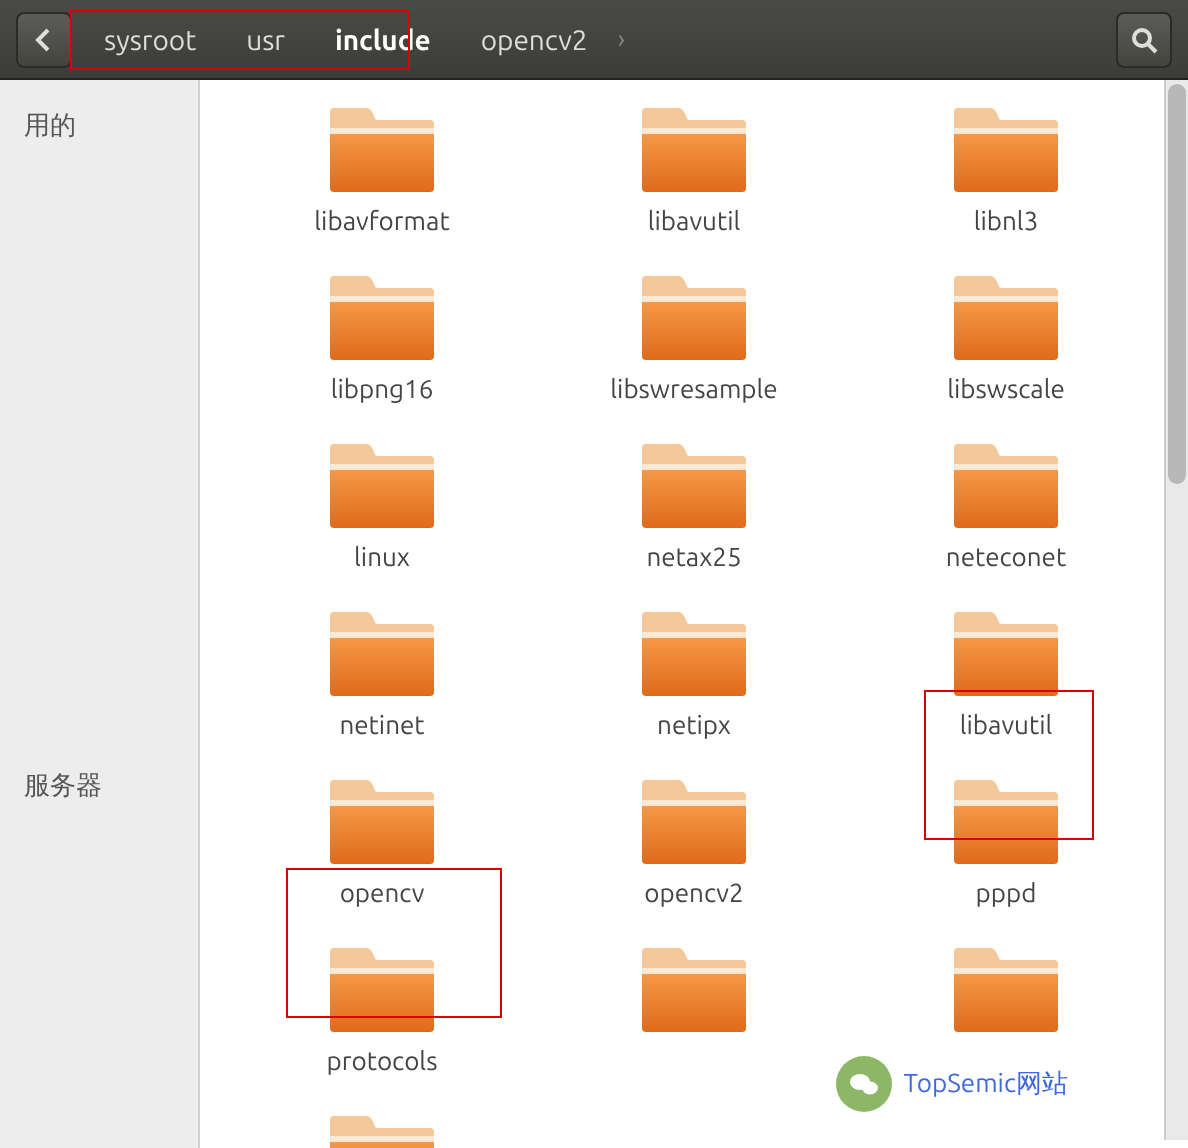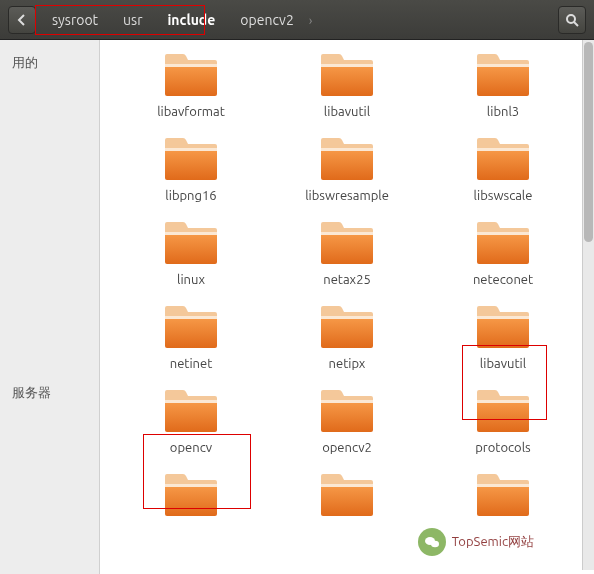--- a/index.html
+++ b/index.html
@@ -25,21 +25,21 @@
 
 .content { flex: 1; background: #fff; overflow: hidden; position: relative; }
 .grid { display: grid; grid-template-columns: repeat(3, 1fr); gap: 18px 10px; padding: 12px 18px; }
 .folder { display: flex; flex-direction: column; align-items: center; cursor: pointer; }
 .folder-icon { width: 56px; height: 46px; position: relative; }
 .folder-icon svg { width: 100%; height: 100%; }
 .folder-label { margin-top: 6px; color: #444; font-size: 13px; text-align: right; }
 
 .watermark { position: absolute; bottom: 18px; right: 60px; display: flex; align-items: center; gap: 6px; opacity: 0.85; z-index: 20; }
 .wm-circle { width: 28px; height: 28px; border-radius: 50%; background: #7aab4c; display: flex; align-items: center; justify-content: center; }
-.wm-text { color: #7f1d1d; font-size: 13px; }
+.wm-text { color: #1d4ed8; font-size: 13px; }
 .scrollbar { position: absolute; right: 0; top: 40px; width: 12px; height: 530px; background: #e9e9e9; border-left: 1px solid #ccc; }
 .scroll-thumb { position: absolute; left: 1px; top: 2px; width: 9px; height: 200px; background: #b8b8b8; border-radius: 5px; }
 </style>
 </head>
 <body>
 
 <div class="toolbar">
   <div class="back-btn">
     <svg width="12" height="12" viewBox="0 0 12 12">
         <path d="M8 1 L3 6 L8 11" stroke="#ddd" stroke-width="2" fill="none"></path>
@@ -272,20 +272,34 @@
               <path d="M2 8 L2 4 Q2 2 4 2 L20 2 Q22 2 23 4 L25 8 L52 8 Q54 8 54 10 L54 12 L2 12 Z" fill="#f4c89a"></path>
               <path d="M2 12 L54 12 L54 42 Q54 44 52 44 L4 44 Q2 44 2 42 Z" fill="url(#g)"></path>
               <defs>
                 <linearGradient id="g" x1="0" y1="0" x2="0" y2="1">
                   <stop offset="0" stop-color="#f89c4a"></stop>
                   <stop offset="1" stop-color="#e06a1a"></stop>
                 </linearGradient>
               </defs>
               <rect x="2" y="12" width="52" height="3" fill="#fbe8d4"></rect>
             </svg></div>
+          <div class="folder-label">pppd</div>
+        </div>
+        <div class="folder">
+          <div class="folder-icon"><svg viewBox="0 0 56 46">
+              <path d="M2 8 L2 4 Q2 2 4 2 L20 2 Q22 2 23 4 L25 8 L52 8 Q54 8 54 10 L54 12 L2 12 Z" fill="#f4c89a"></path>
+              <path d="M2 12 L54 12 L54 42 Q54 44 52 44 L4 44 Q2 44 2 42 Z" fill="url(#g)"></path>
+              <defs>
+                <linearGradient id="g" x1="0" y1="0" x2="0" y2="1">
+                  <stop offset="0" stop-color="#f89c4a"></stop>
+                  <stop offset="1" stop-color="#e06a1a"></stop>
+                </linearGradient>
+              </defs>
+              <rect x="2" y="12" width="52" height="3" fill="#fbe8d4"></rect>
+            </svg></div>
           <div class="folder-label">protocols</div>
         </div>
         <div class="folder">
           <div class="folder-icon"><svg viewBox="0 0 56 46">
               <path d="M2 8 L2 4 Q2 2 4 2 L20 2 Q22 2 23 4 L25 8 L52 8 Q54 8 54 10 L54 12 L2 12 Z" fill="#f4c89a"></path>
               <path d="M2 12 L54 12 L54 42 Q54 44 52 44 L4 44 Q2 44 2 42 Z" fill="url(#g)"></path>
               <defs>
                 <linearGradient id="g" x1="0" y1="0" x2="0" y2="1">
                   <stop offset="0" stop-color="#f89c4a"></stop>
                   <stop offset="1" stop-color="#e06a1a"></stop>

